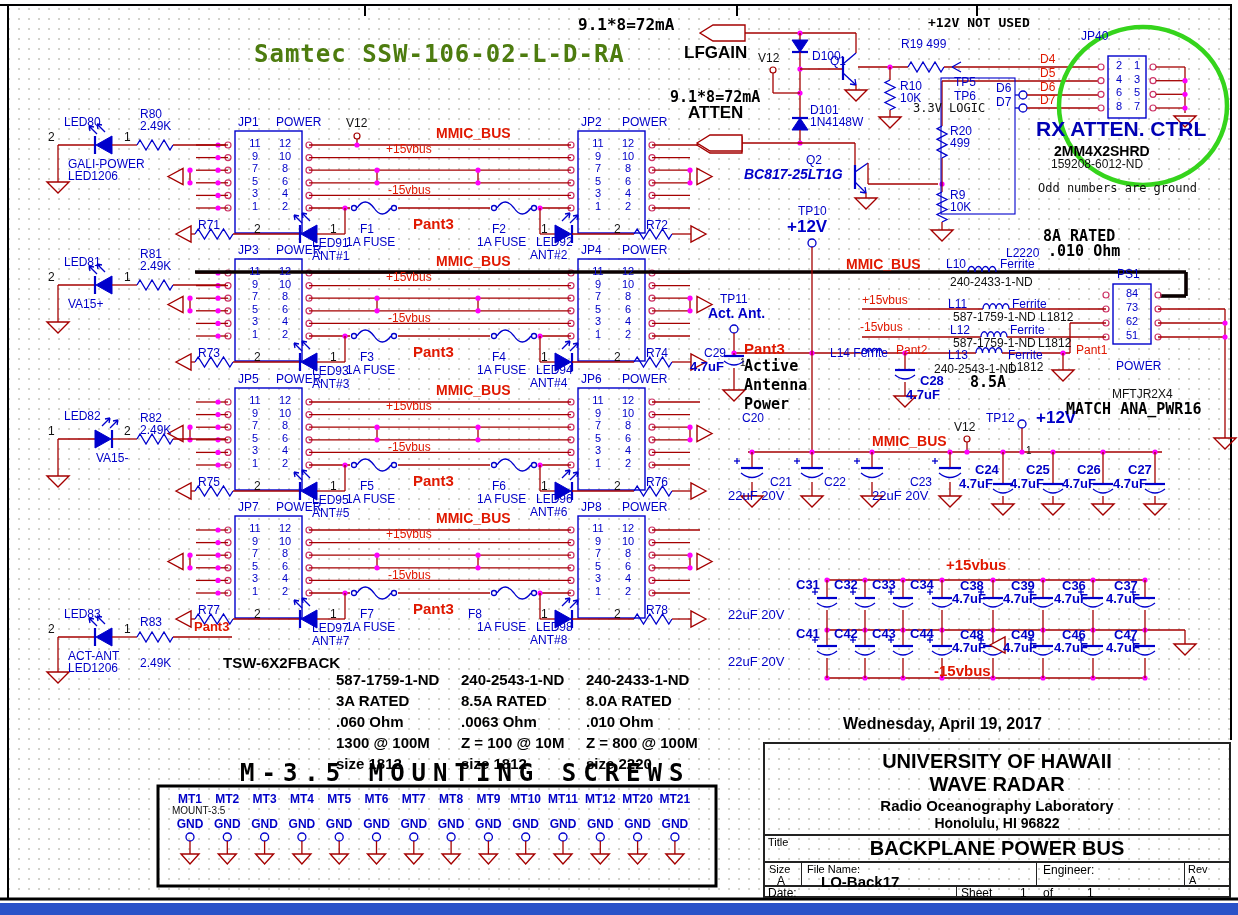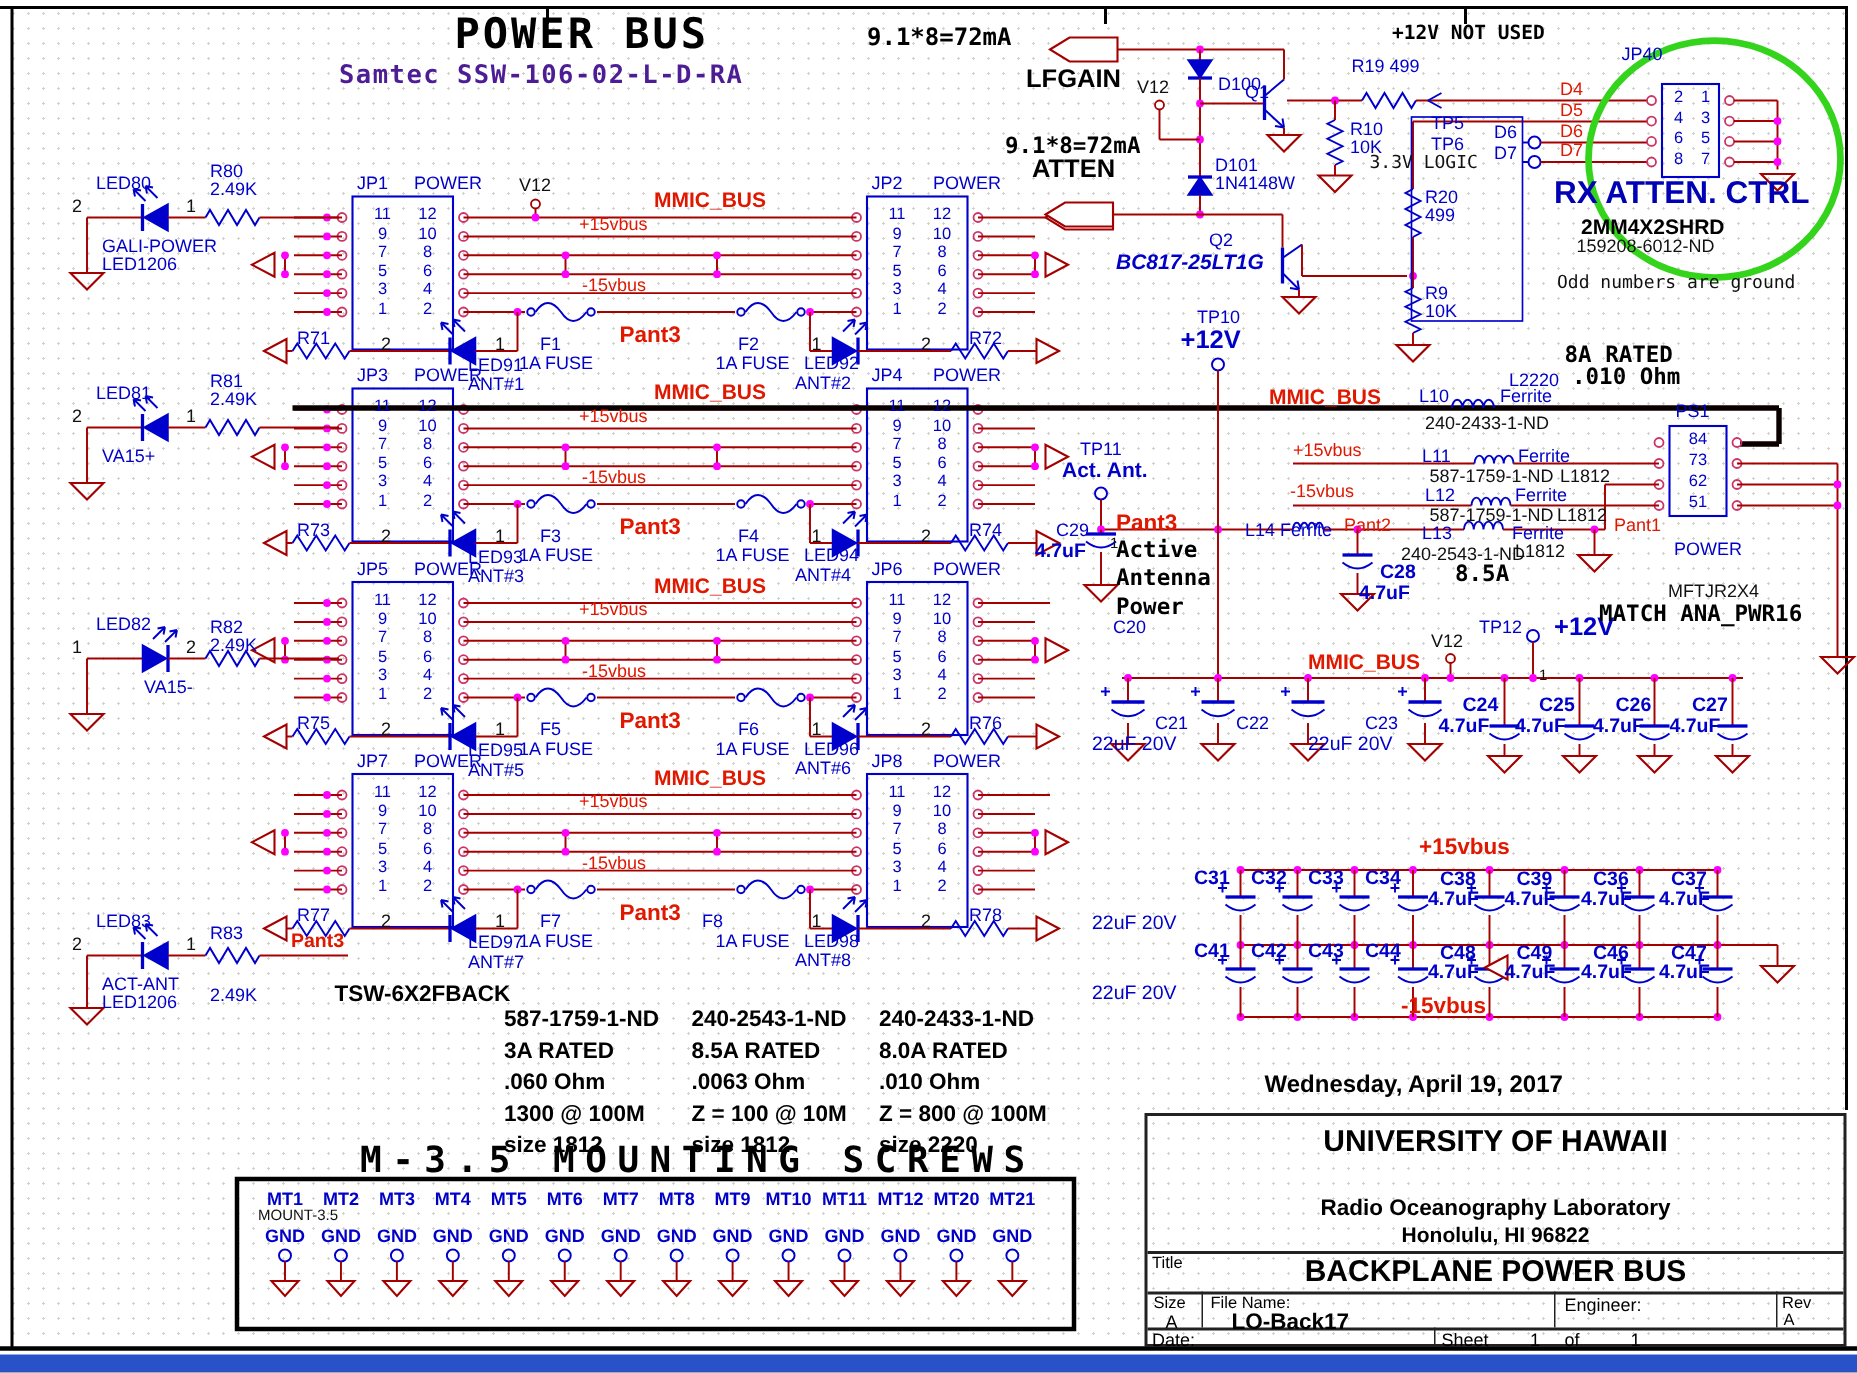--- a/index.html
+++ b/index.html
@@ -27,21 +27,21 @@
   .r12{color:var(--nred);font-size:12px;}
   .rb13{color:var(--nred);font-size:13px;font-weight:bold;}
   .rb14{color:var(--nred);font-size:14px;font-weight:bold;}
   .rb15{color:var(--nred);font-size:15px;font-weight:bold;}
   .m{font-family:"DejaVu Sans Mono",monospace;color:#111;font-size:12px;}
   .mb13{font-family:"DejaVu Sans Mono",monospace;color:#000;font-weight:bold;font-size:13px;}
   .mb15{font-family:"DejaVu Sans Mono",monospace;color:#000;font-weight:bold;font-size:15px;}
   .mb16{font-family:"DejaVu Sans Mono",monospace;color:#000;font-weight:bold;font-size:16px;}
   .sb17{color:#000;font-size:17px;font-weight:bold;}
   .t29{font-family:"DejaVu Sans Mono",monospace;color:#000;font-weight:bold;font-size:28px;letter-spacing:2px;}
-  .t21{font-family:"DejaVu Sans Mono",monospace;color:#4c1d95;font-weight:bold;font-size:17px;letter-spacing:1px;}
+  .t21{font-family:"DejaVu Sans Mono",monospace;color:#4d7c0f;font-weight:bold;font-size:24px;letter-spacing:1px;margin-left:28px;}
   .t24{font-family:"DejaVu Sans Mono",monospace;color:#000;font-weight:bold;font-size:23px;letter-spacing:1px;}
   .t24ls{font-family:"DejaVu Sans Mono",monospace;color:#000;font-weight:bold;font-size:24px;letter-spacing:7px;}
   .ctr{text-align:center;}
   
   .w{stroke:var(--wire);stroke-width:1.3;fill:none;}
   .bus{stroke:#0a0000;stroke-width:3.6;fill:none;}
   .bw{stroke:var(--comp);stroke-width:1.3;fill:none;}
   .bw2{stroke:var(--comp);stroke-width:2.2;fill:none;}
   .bfill{fill:var(--comp);stroke:var(--comp);}
   .dotj{fill:var(--junc);}
@@ -855,21 +855,20 @@
       <path d="M591.3 854 L609.3 854 L600.3 864 Z" class="gsym"></path>
       <circle cx="637.5999999999999" cy="837" r="4" class="bwc"></circle>
       <line x1="637.5999999999999" y1="841" x2="637.5999999999999" y2="854" class="w"></line>
       <path d="M628.5999999999999 854 L646.5999999999999 854 L637.5999999999999 864 Z" class="gsym"></path>
       <circle cx="674.9" cy="837" r="4" class="bwc"></circle>
       <line x1="674.9" y1="841" x2="674.9" y2="854" class="w"></line>
       <path d="M665.9 854 L683.9 854 L674.9 864 Z" class="gsym"></path>
       <ellipse cx="1143" cy="106" rx="84" ry="79" class="grn"></ellipse>
     </svg>
   <div id="labels">
-    <div class="lbl t29" style="left:303px;top:8px">POWER BUS</div>
     <div class="lbl t21" style="left:226px;top:42px">Samtec SSW-106-02-L-D-RA</div>
   <div class="lbl mb16" style="left: 578px; top: 17px;">9.1*8=72mA</div>
       <div class="lbl sb17" style="left: 684px; top: 44px;">LFGAIN</div>
       <div class="lbl mb15" style="left: 670px; top: 90px;">9.1*8=72mA</div>
       <div class="lbl sb17" style="left: 688px; top: 104px;">ATTEN</div>
       <div class="lbl k" style="left: 758px; top: 52px;">V12</div>
       <div class="lbl b" style="left: 812px; top: 50px;">D100</div>
       <div class="lbl b" style="left: 830px; top: 55px;">Q1</div>
       <div class="lbl b" style="left: 901px; top: 38px;">R19 499</div>
       <div class="lbl mb13" style="left: 928px; top: 16px;">+12V NOT USED</div>
@@ -1262,20 +1261,21 @@
 
   <div id="tblock">
     <div class="tbl" style="left:0;top:90px;width:100%;height:2px"></div>
     <div class="tbl" style="left:0;top:117px;width:100%;height:2px"></div>
     <div class="tbl" style="left:0;top:141px;width:100%;height:2px"></div>
     <div class="tbl" style="left:36px;top:117px;width:1px;height:24px"></div>
     <div class="tbl" style="left:271px;top:117px;width:1px;height:24px"></div>
     <div class="tbl" style="left:419px;top:117px;width:1px;height:24px"></div>
     <div class="tbl" style="left:191px;top:141px;width:1px;height:13px"></div>
     <div class="tbc" style="top:6px;font-size:20px">UNIVERSITY OF HAWAII</div>
+    <div class="tbc" style="top:29px;font-size:20px">WAVE RADAR</div>
     <div class="tbc" style="top:53px;font-size:15px">Radio Oceanography Laboratory</div>
     <div class="tbc" style="top:71px;font-size:14px">Honolulu, HI 96822</div>
     <div class="tbs" style="left:3px;top:92px;font-size:11px">Title</div>
     <div class="tbc" style="top:93px;font-size:20px">BACKPLANE POWER BUS</div>
     <div class="tbs" style="left:4px;top:119px;font-size:11px">Size</div>
     <div class="tbs" style="left:12px;top:130px;font-size:12px">A</div>
     <div class="tbs" style="left:42px;top:119px;font-size:11px">File Name:</div>
     <div class="tbs" style="left:56px;top:129px;font-size:15px;font-weight:bold">LO-Back17</div>
     <div class="tbs" style="left:278px;top:119px;font-size:12px">Engineer:</div>
     <div class="tbs" style="left:423px;top:119px;font-size:11px">Rev</div>

